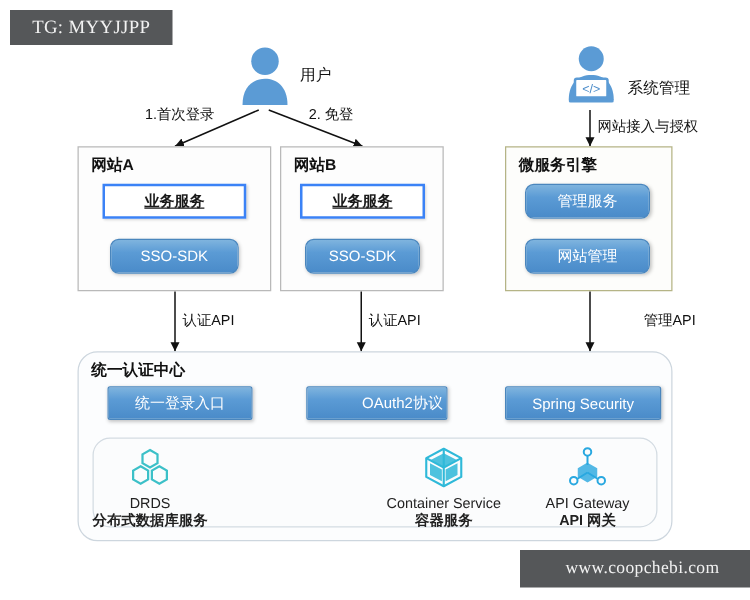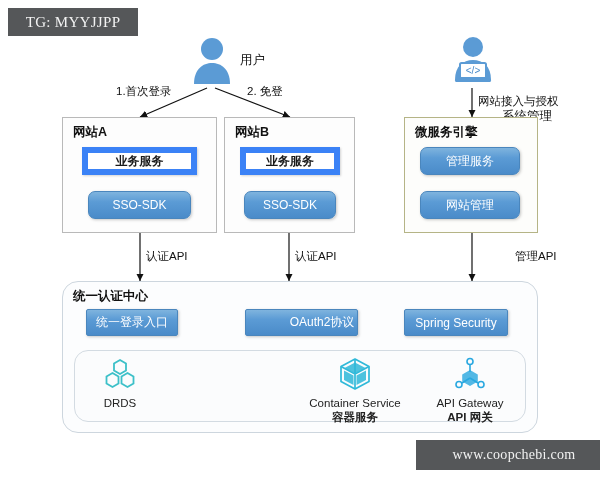--- a/index.html
+++ b/index.html
@@ -58,29 +58,30 @@
     font-size: 12.5px;
     font-weight: bold;
     color: #111;
     white-space: nowrap;
     text-align: right;
   }
 
   
   .white-box {
     background: #ffffff;
-    border: 6px solid #3b82f6;
+    border: 2px solid #3b82f6;
     box-sizing: border-box;
     display: flex;
     align-items: center;
     justify-content: center;
     font-size: 12px;
     font-weight: bold;
     color: #1a1a1a;
     box-shadow: 1px 1px 2px rgba(0,0,0,.16);
+    text-decoration: underline;
   }
 
   
   .bluebtn {
     box-sizing: border-box;
     display: flex;
     align-items: center;
     justify-content: center;
     color: #ffffff;
     font-size: 12px;
@@ -156,21 +157,21 @@
   </svg>
   <div class="abs actor-label" style="left:240px; top:52px;">用户</div>
 
   <svg class="person-icon" style="left:448px; top:36px;" width="50" height="50" viewBox="0 0 50 50">
     <circle cx="25" cy="11" r="10" fill="#5b9bd5"></circle>
     <path d="M7,44 C7,30 15,24 25,24 C35,24 43,30 43,44 Z" fill="#5b9bd5"></path>
     <rect x="12" y="27" width="26" height="15" rx="1.5" fill="#ffffff" stroke="#5b9bd5" stroke-width="2"></rect>
     <text x="25" y="38" font-size="10" font-family="'Liberation Sans',sans-serif" fill="#4a8bc9" text-anchor="middle">&lt;/&gt;</text>
     <rect x="7" y="43" width="36" height="3" rx="1.5" fill="#5b9bd5"></rect>
   </svg>
-  <div class="abs actor-label" style="left:502px; top:62px;margin-top:46px;">系统管理</div>
+  <div class="abs actor-label" style="left:502px; top:62px;">系统管理</div>
 
   <div class="edge-label" style="left:116px; top:84px;">1.首次登录</div>
   <div class="edge-label" style="left:247px; top:84px;">2. 免登</div>
   <div class="edge-label" style="left:478px; top:94px;">网站接入与授权</div>
   <div class="edge-label" style="left:146px; top:249px;">认证API</div>
   <div class="edge-label" style="left:295px; top:249px;">认证API</div>
   <div class="edge-label" style="left:478px; top:249px;margin-left:37px;">管理API</div>
 
   <div class="abs group" style="left:62px; top:117px; width:155px; height:116px;">
     <div class="group-title">网站A</div>
@@ -187,37 +188,38 @@
   <div class="abs group tan" style="left:404px; top:117px; width:134px; height:116px;">
     <div class="group-title">微服务引擎</div>
   </div>
   <div class="abs bluebtn round" style="left:420px; top:147px; width:100px; height:28px;">管理服务</div>
   <div class="abs bluebtn round" style="left:420px; top:191px; width:100px; height:28px;">网站管理</div>
 
   <div class="abs uac" style="left:62px; top:281px; width:476px; height:152px;">
     <div class="group-title">统一认证中心</div>
   </div>
 
-  <div class="abs bluebtn sq" style="left:86px; top:309px; width:92px; height:27px;">统一登录入口</div>
+  <div class="abs bluebtn sq" style="left:86px; top:309px; width:116px; height:27px;">统一登录入口</div>
   <div class="abs bluebtn sq" style="left:245px; top:309px; width:113px; height:27px;padding-left:41px;">OAuth2协议</div>
-  <div class="abs bluebtn sq" style="left:404px; top:309px; width:104px; height:27px;">Spring Security</div>
+  <div class="abs bluebtn sq" style="left:404px; top:309px; width:125px; height:27px;">Spring Security</div>
 
   <div class="abs svcbox" style="left:74px; top:350px; width:452px; height:72px;"></div>
 
   <div class="svc" style="left:60px; top:354px;">
     <div class="icon">
       <svg width="34" height="32" viewBox="0 0 34 32">
         <g fill="none" stroke="#3cc0c8" stroke-width="1.8">
           <path d="M17,2 L23,5.5 L23,12.5 L17,16 L11,12.5 L11,5.5 Z"></path>
           <path d="M9.5,15 L15.5,18.5 L15.5,25.5 L9.5,29 L3.5,25.5 L3.5,18.5 Z"></path>
           <path d="M24.5,15 L30.5,18.5 L30.5,25.5 L24.5,29 L18.5,25.5 L18.5,18.5 Z"></path>
         </g>
       </svg>
     </div>
     <div class="n1">DRDS</div>
+    <div class="n2">分布式数据库服务</div>
   </div>
 
 
   <div class="svc" style="left:295px; top:354px;">
     <div class="icon">
       <svg width="36" height="34" viewBox="0 0 36 34">
         <g stroke="#2fb9d9" fill="none" stroke-width="1.7" stroke-linejoin="round">
           <path d="M18,2 L32,9.5 L32,24.5 L18,32 L4,24.5 L4,9.5 Z"></path>
           <path d="M18,2 L18,17 M18,17 L4,9.5 M18,17 L32,9.5 M18,17 L18,32"></path>
         </g>

